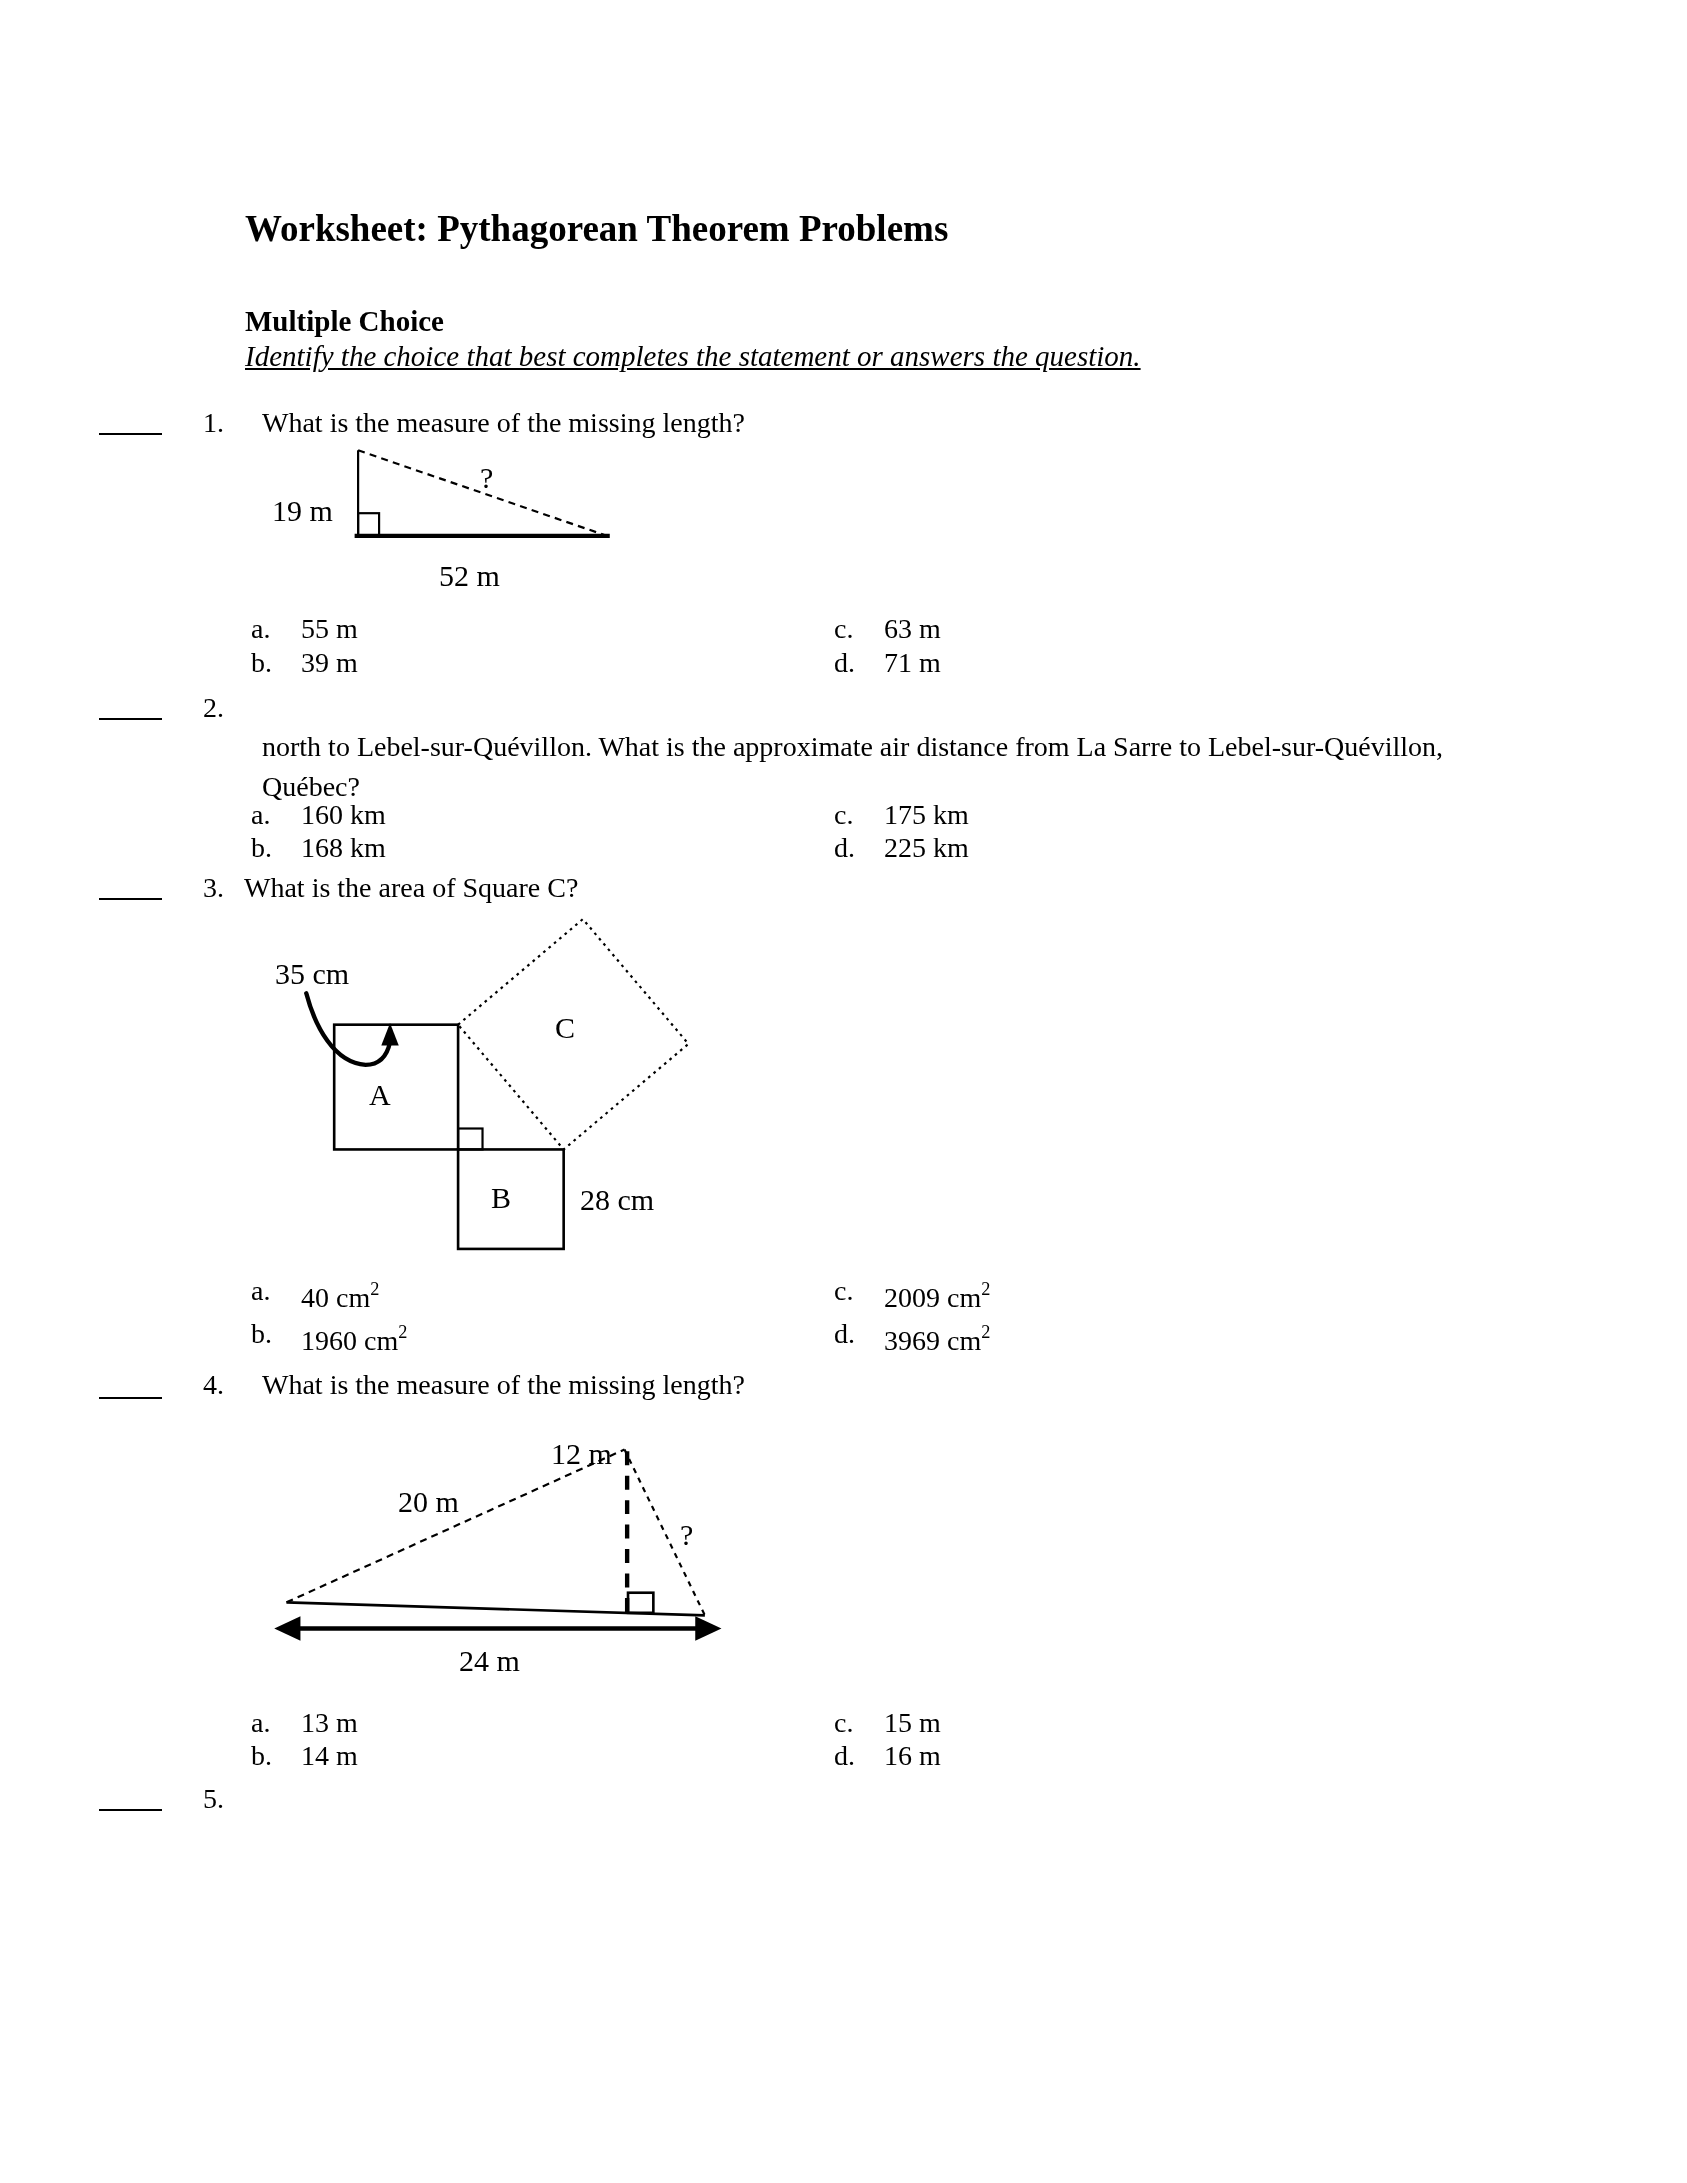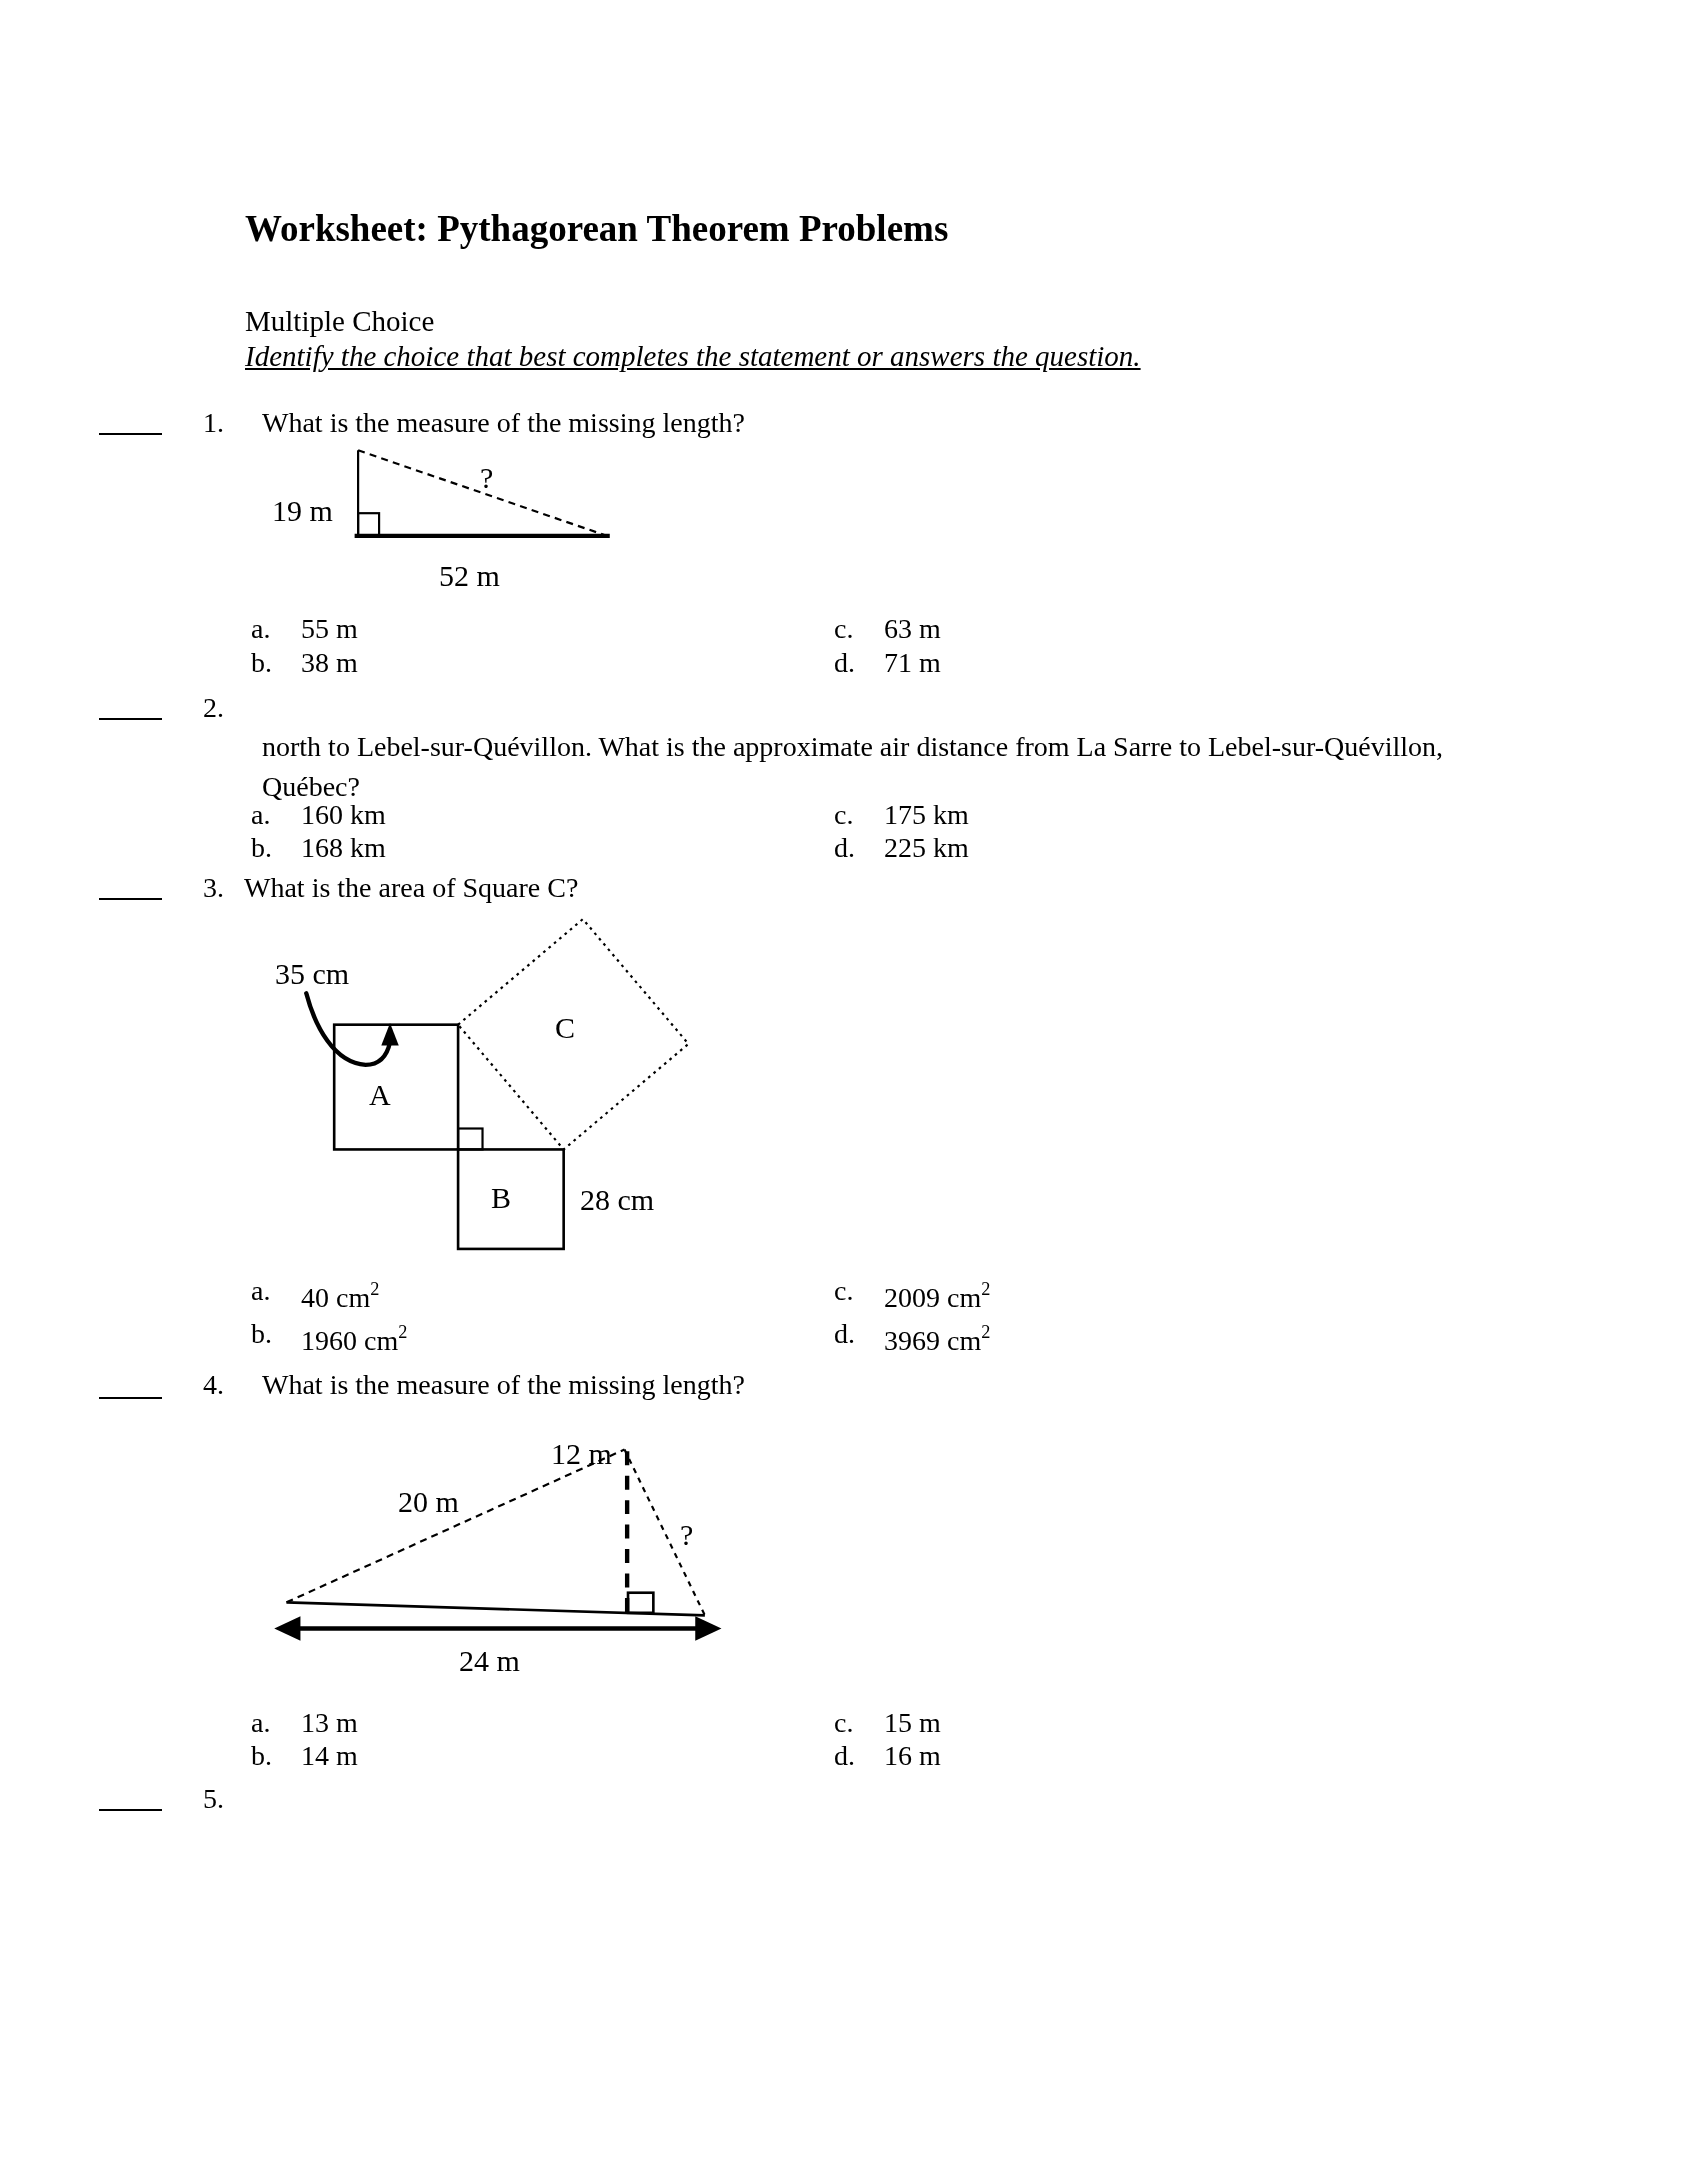--- a/index.html
+++ b/index.html
@@ -6,21 +6,21 @@
   #page{
     position:relative;
     width:1687px;height:2184px;
     background:#ffffff;
     font-family:"Liberation Serif","DejaVu Serif",serif;
     color:#000;
     overflow:hidden;
   }
   .t{position:absolute;white-space:nowrap;font-size:28px;line-height:35px;}
   .title{font-size:37px;line-height:44px;font-weight:bold;}
-  .h-bold{font-weight:normal;font-size:29px;}
+  .h-bold{font-weight:bold;font-size:29px;}
   .ital{font-style:italic;font-size:29px;text-decoration:underline;}
   .num{width:45px;text-align:right;}
   .blank{position:absolute;width:63px;height:0;border-bottom:2.2px solid #000;}
   .dlabel{font-size:30px;line-height:33px;}
   sup.sq{font-size:18.3px;line-height:0;vertical-align:12.2px;}
   svg{position:absolute;overflow:visible;}
 </style>
 </head>
 <body>
 
@@ -41,21 +41,21 @@
     <line x1="110" y1="15" x2="395" y2="113" stroke="#000" stroke-width="2.5" stroke-dasharray="8 6"></line>
     <rect x="110" y="87" width="24" height="26" fill="none" stroke="#000" stroke-width="2.5"></rect>
   </svg>
   <div class="t dlabel" style="left:272px;top:494px">19 m</div>
   <div class="t dlabel" style="left:480px;top:461px">?</div>
   <div class="t dlabel" style="left:439px;top:559px">52 m</div>
 
   <div class="t" style="left:251px;top:611px">a.</div>
   <div class="t" style="left:301px;top:611px">55 m</div>
   <div class="t" style="left:251px;top:645px">b.</div>
-  <div class="t" style="left:301px;top:645px">38 m</div>
+  <div class="t" style="left:301px;top:645px">39 m</div>
   <div class="t" style="left:834px;top:611px">c.</div>
   <div class="t" style="left:884px;top:611px">63 m</div>
   <div class="t" style="left:834px;top:645px">d.</div>
   <div class="t" style="left:884px;top:645px">71 m</div>
 
   <div class="blank" style="left:99px;top:718px"></div>
   <div class="t num" style="left:179px;top:690px">2.</div>
   <div class="t" style="left:262px;top:729px">north to Lebel-sur-Quévillon. What is the approximate air distance from La Sarre to Lebel-sur-Quévillon,</div>
   <div class="t" style="left:262px;top:769px">Québec?</div>
 

